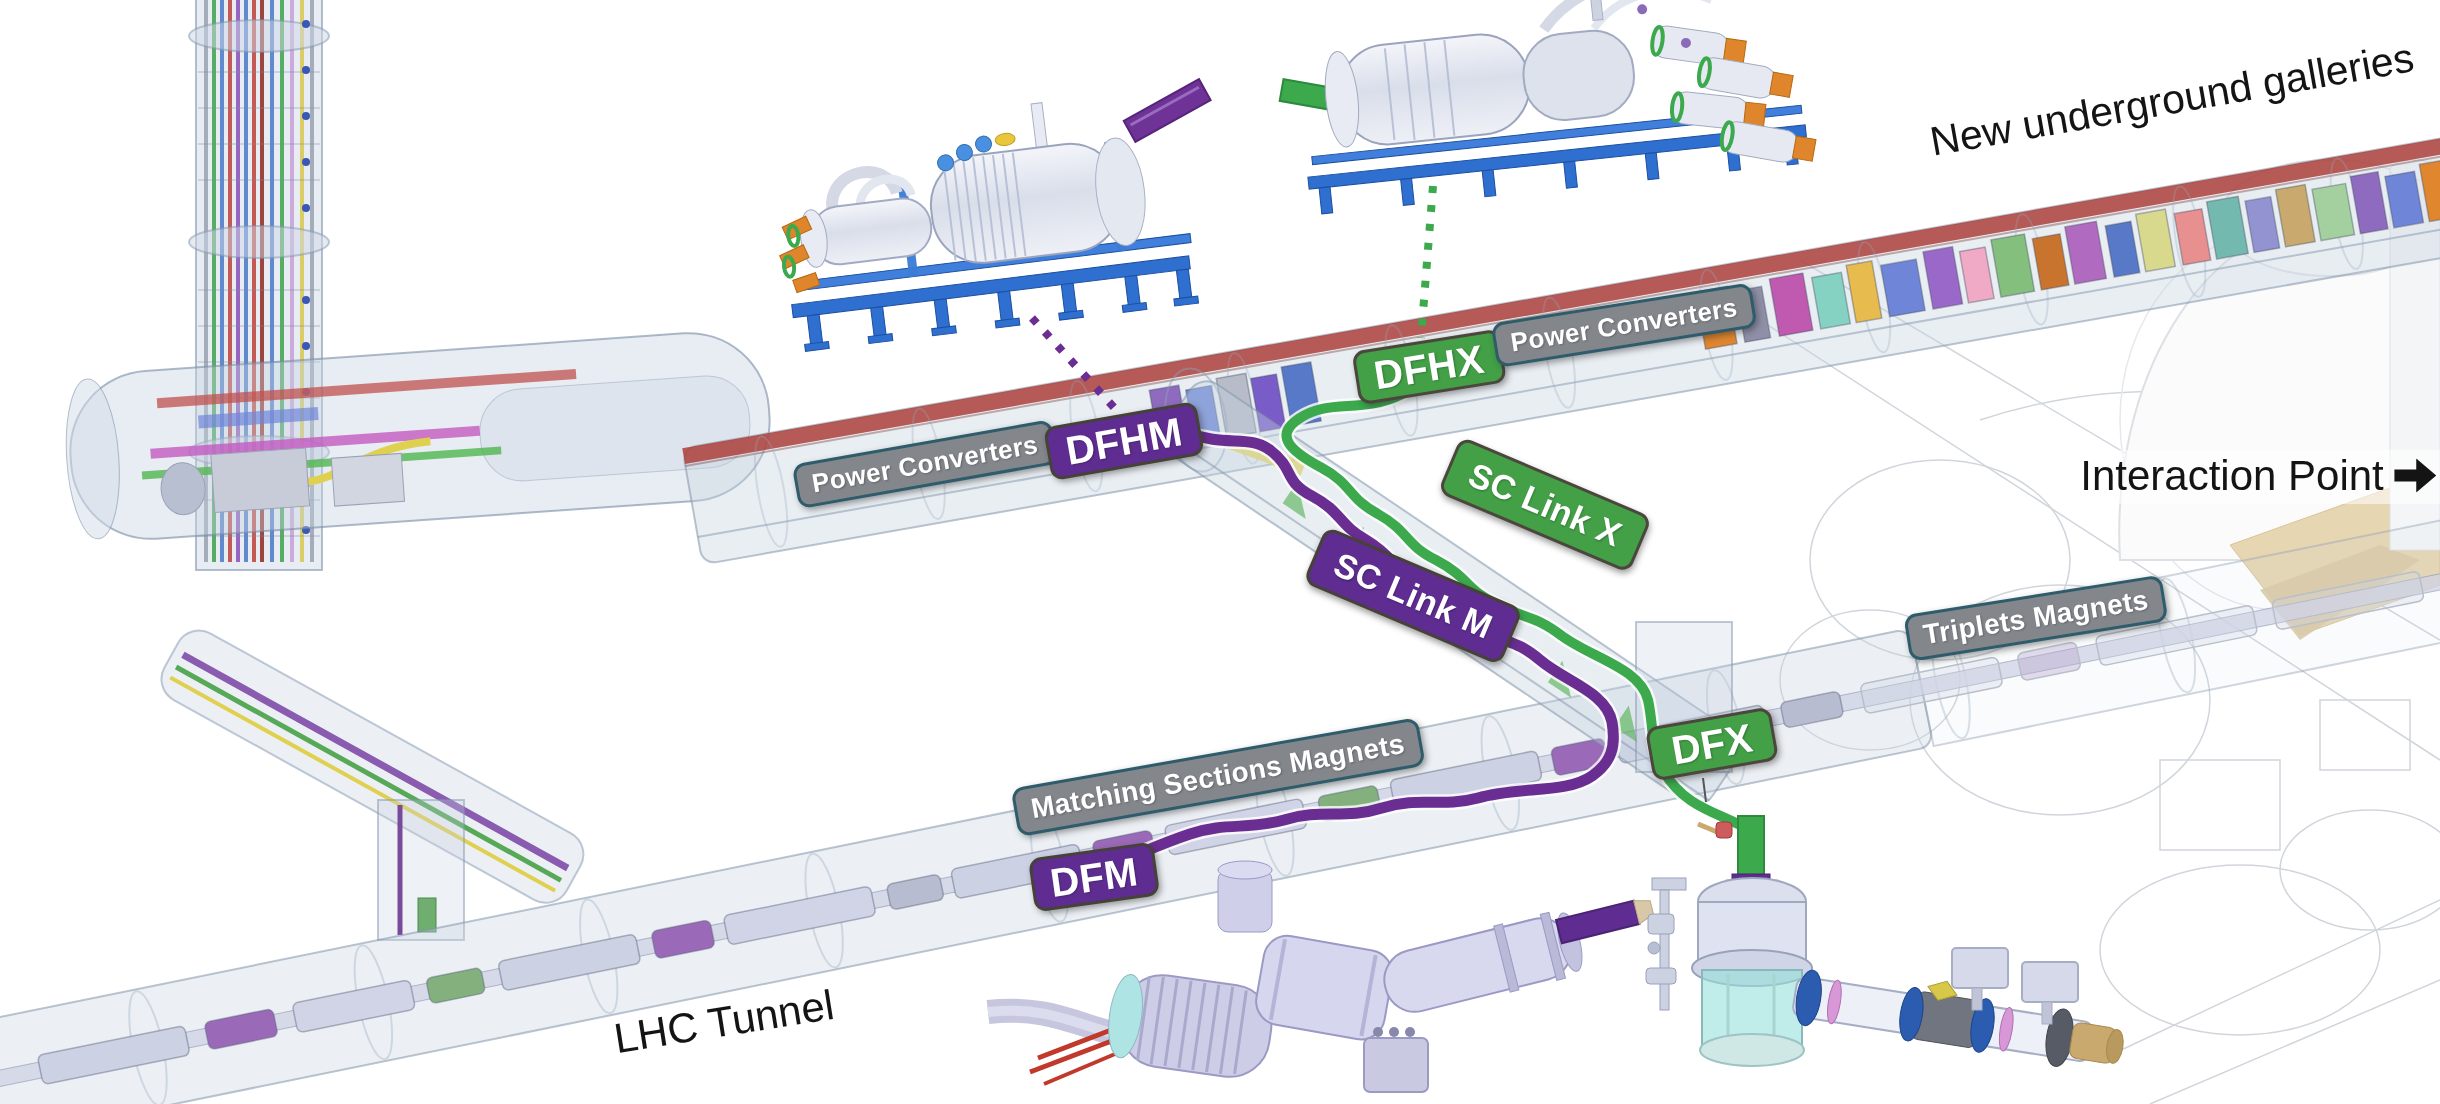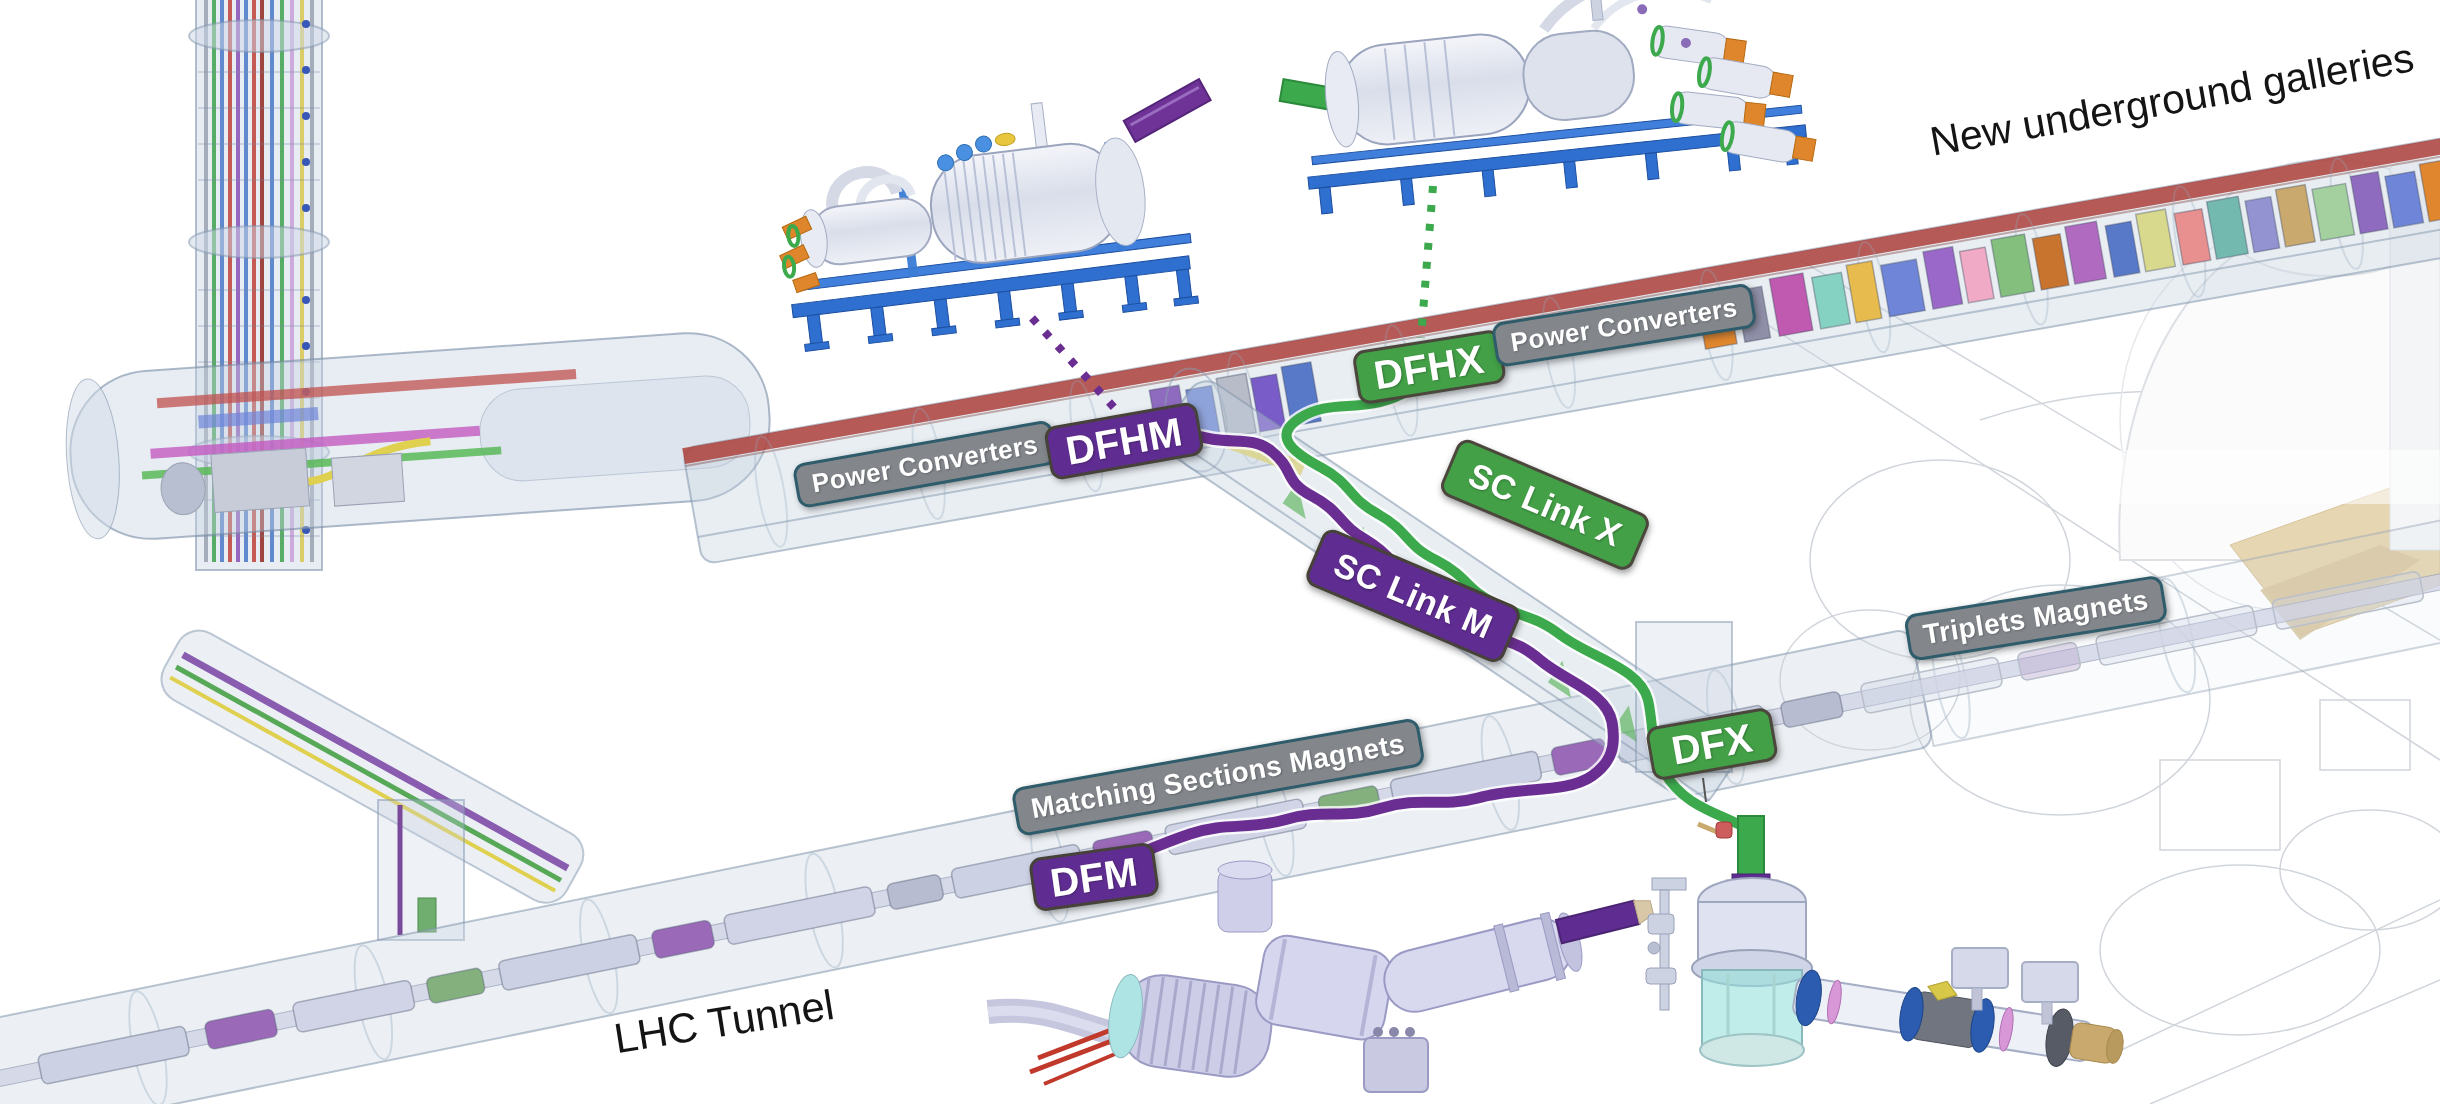--- a/index.html
+++ b/index.html
@@ -456,16 +456,21 @@
 <div class="label grey" style="left:1218px;top:777px;font-size:28px;padding:6px 14px;transform:translate(-50%,-50%) rotate(-10deg);">Matching Sections Magnets</div>
 
 <div class="label purple" style="left:1094px;top:877px;font-size:40px;padding:2px 16px;transform:translate(-50%,-50%) rotate(-8deg);">DFM</div>
 
 <div class="label green" style="left:1712px;top:744px;font-size:40px;padding:2px 20px;transform:translate(-50%,-50%) rotate(-10deg);">DFX</div>
 
 <div class="label grey" style="left:2036px;top:618px;font-size:28px;padding:5px 14px;transform:translate(-50%,-50%) rotate(-9deg);">Triplets Magnets</div>
 
 <div class="anno" style="left:2172px;top:100px;font-size:41px;transform:translate(-50%,-50%) rotate(-10deg);">New underground galleries</div>
 
+<div class="anno" style="left:2258px;top:477px;font-size:42px;transform:translate(-50%,-50%);">
+  <span>Interaction Point</span><span class="arrow-icon"><svg width="42" height="34" viewBox="0 0 42 34">
+          <path d="M0,11 L22,11 L22,0 L42,17 L22,34 L22,23 L0,23 Z" fill="#141414"></path>
+        </svg></span>
+</div>
 
 <div class="anno" style="left:724px;top:1022px;font-size:42px;transform:translate(-50%,-50%) rotate(-9deg);">LHC Tunnel</div>
 
 </div>
 
 </body></html>

